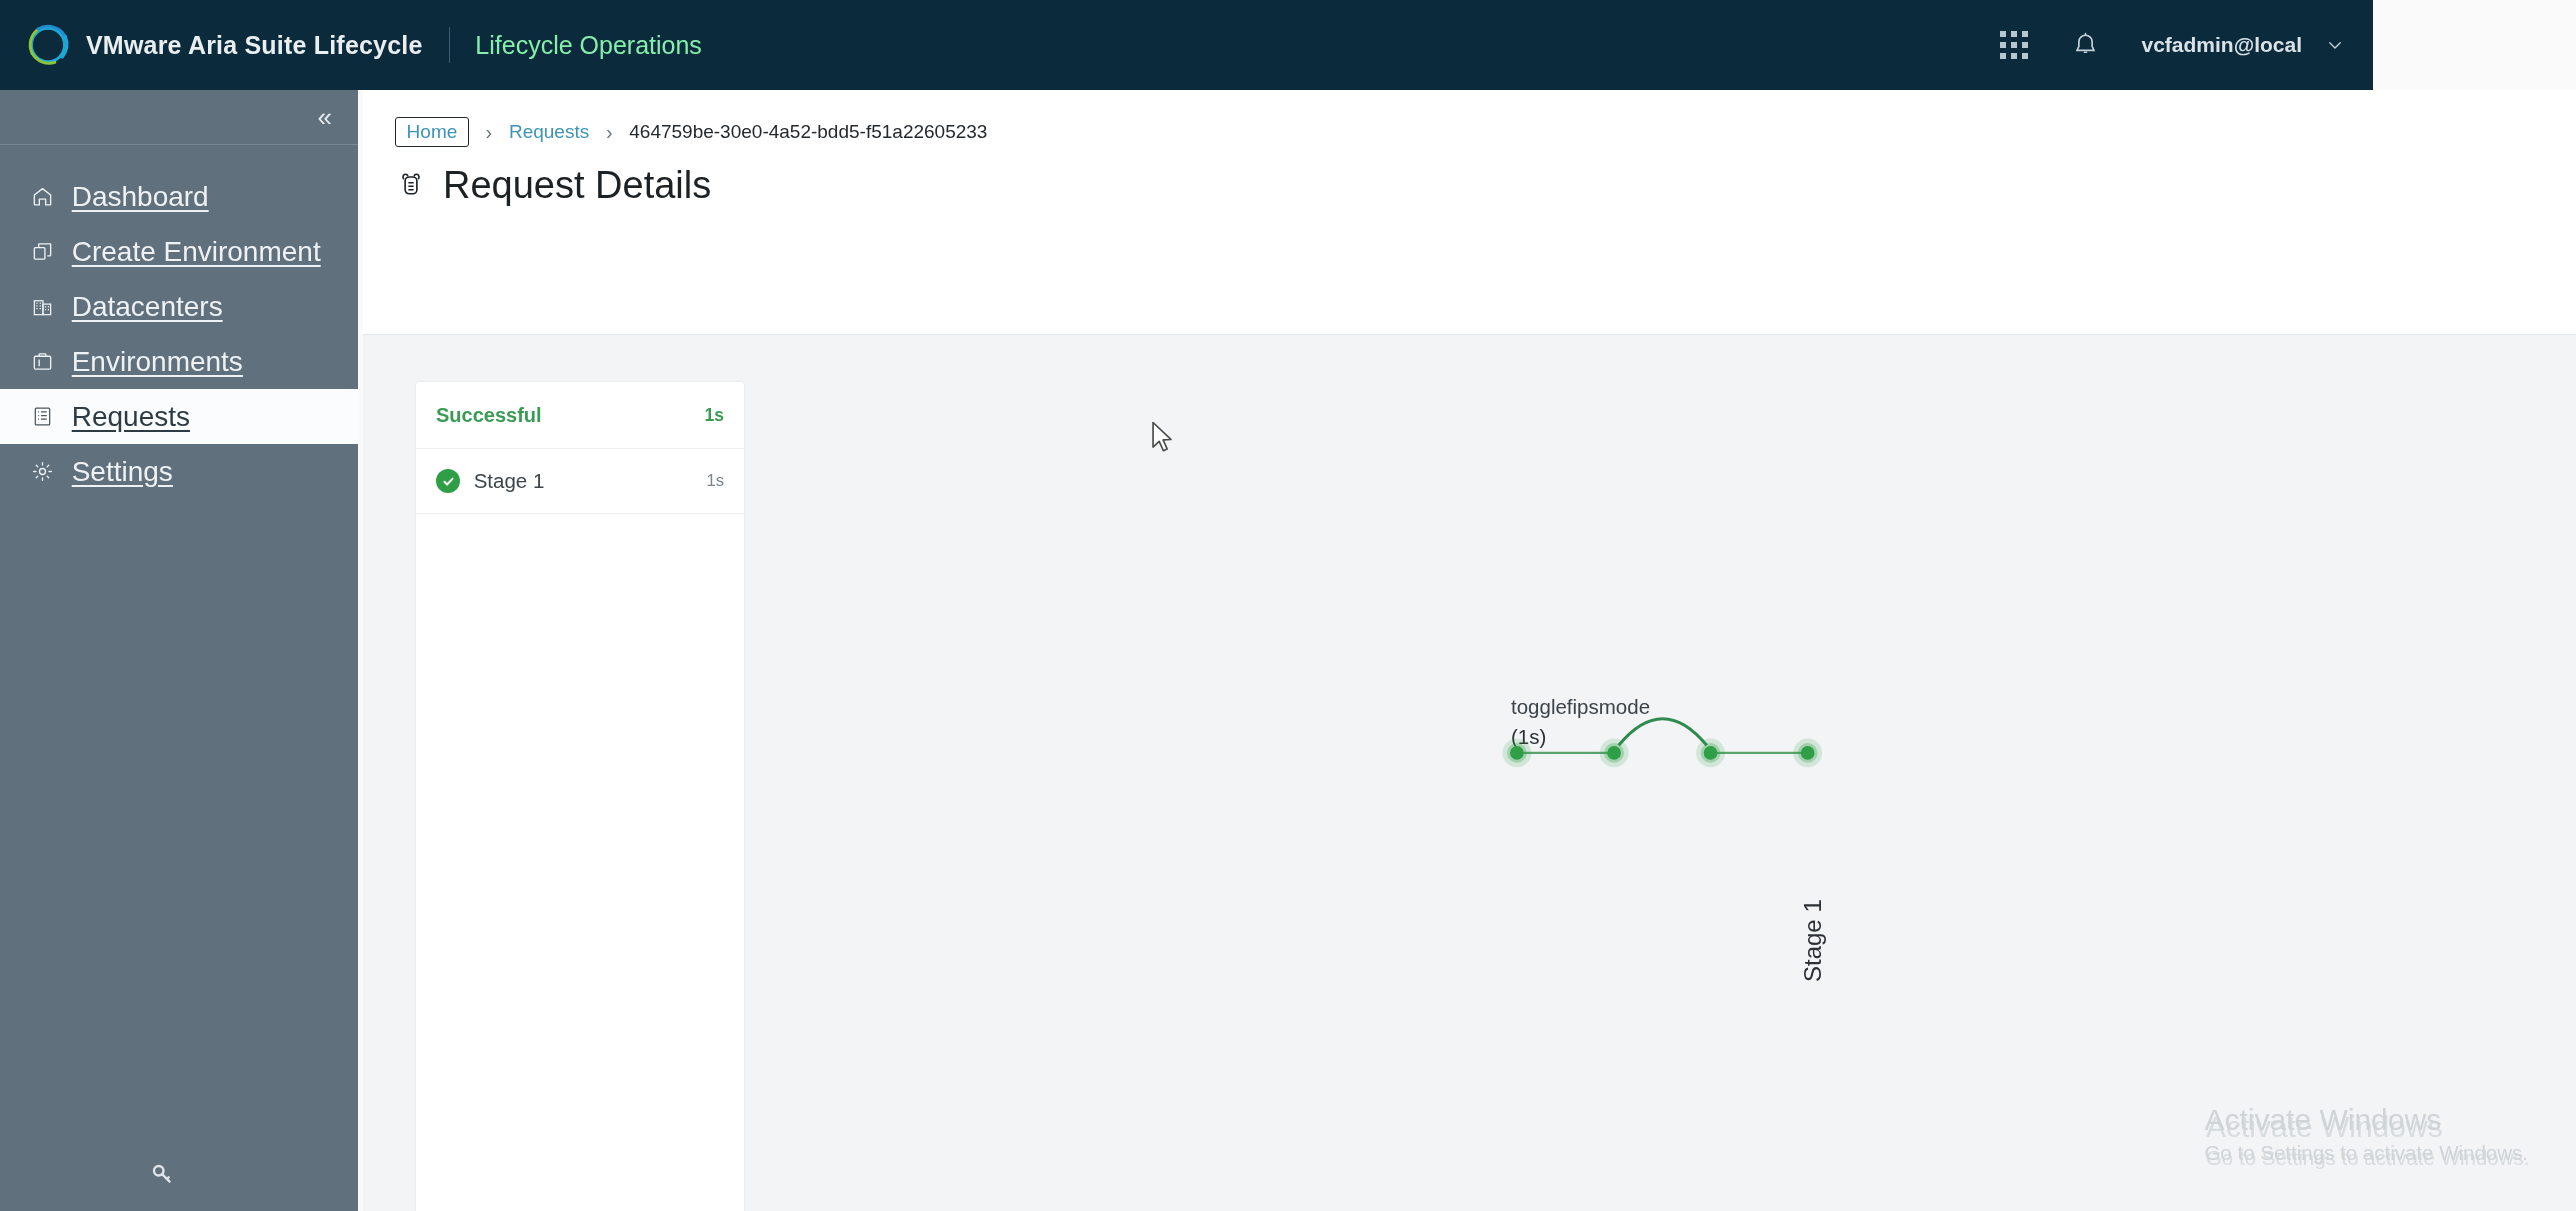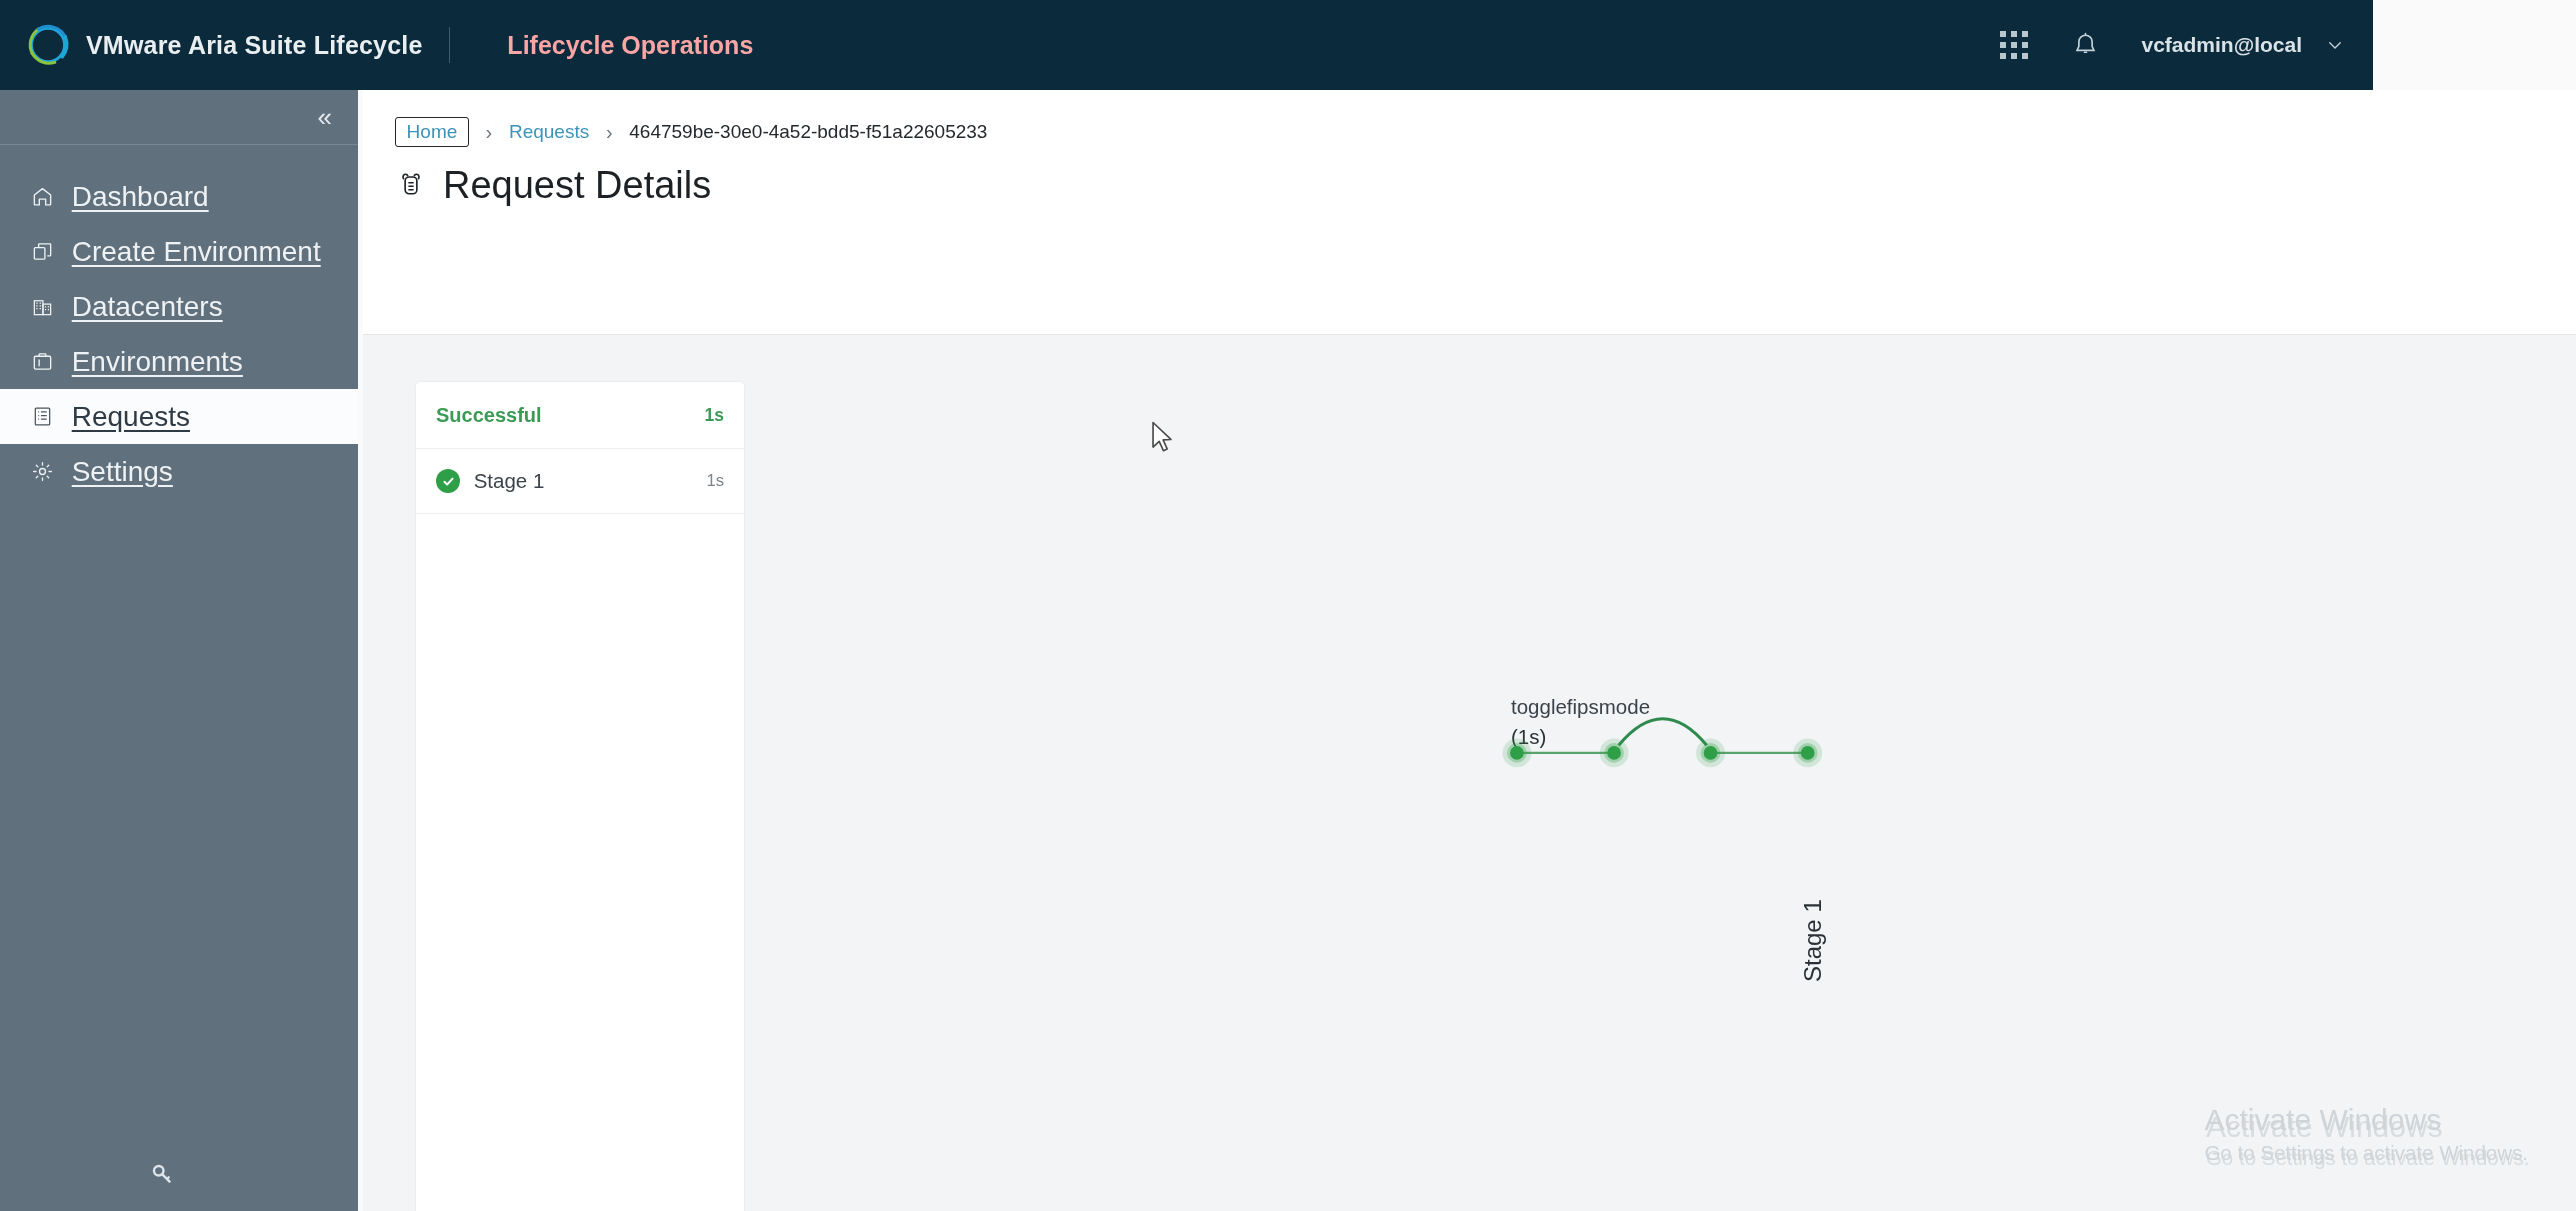--- a/index.html
+++ b/index.html
@@ -18,21 +18,21 @@
     width: 2373px; height: 90px;
     background: #0b2a3b;
     display: flex; align-items: center;
   }
   .logo-wrap { margin-left: 18px; width: 59px; height: 59px; display:flex; align-items:center; justify-content:center; }
   .brand-title {
     color: #e9eef1; font-size: 25px; font-weight: 600;
     letter-spacing: 0.2px; margin-left: 9px; white-space: nowrap;
   }
   .brand-sep { width: 0.8px; height: 36px; background: #3f5d6c; margin: 0 26px; }
-  .module-title { color: #fca5a5; font-size: 25px; font-weight: 700; white-space: nowrap; margin-left: 32px; }
+  .module-title { color: #86efac; font-size: 25px; font-weight: 400; white-space: nowrap; }
   .header-right {
     margin-left: auto; display: flex; align-items: center; gap: 39px;
     padding-right: 29px;
   }
   .hdr-icon { width: 33px; height: 33px; display:flex; align-items:center; justify-content:center; cursor:pointer; }
   .user-area { display:flex; align-items:center; gap: 24px; cursor:pointer; }
   .user-name { color: #d9e2e7; font-size: 21px; font-weight: 600; white-space:nowrap; }
 
   
   .grid-icon { display:grid; grid-template-columns: repeat(3, 6px); grid-template-rows: repeat(3, 6px); gap: 4.6px; }

